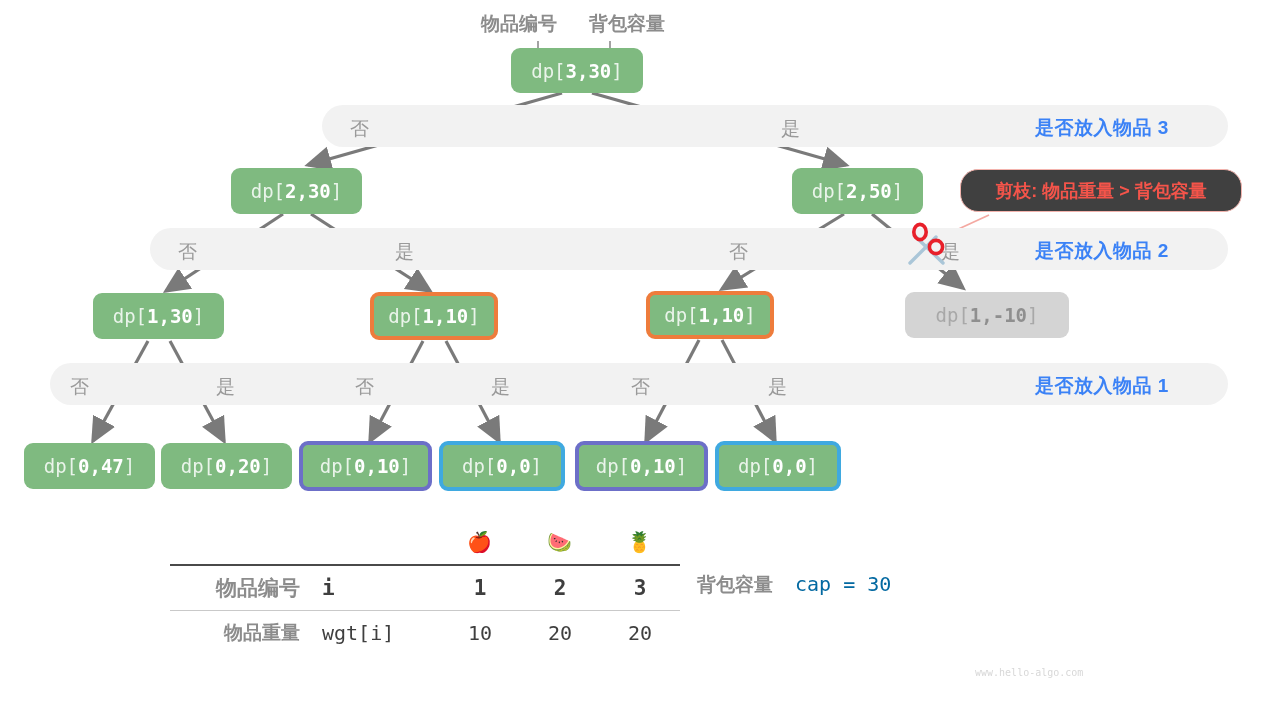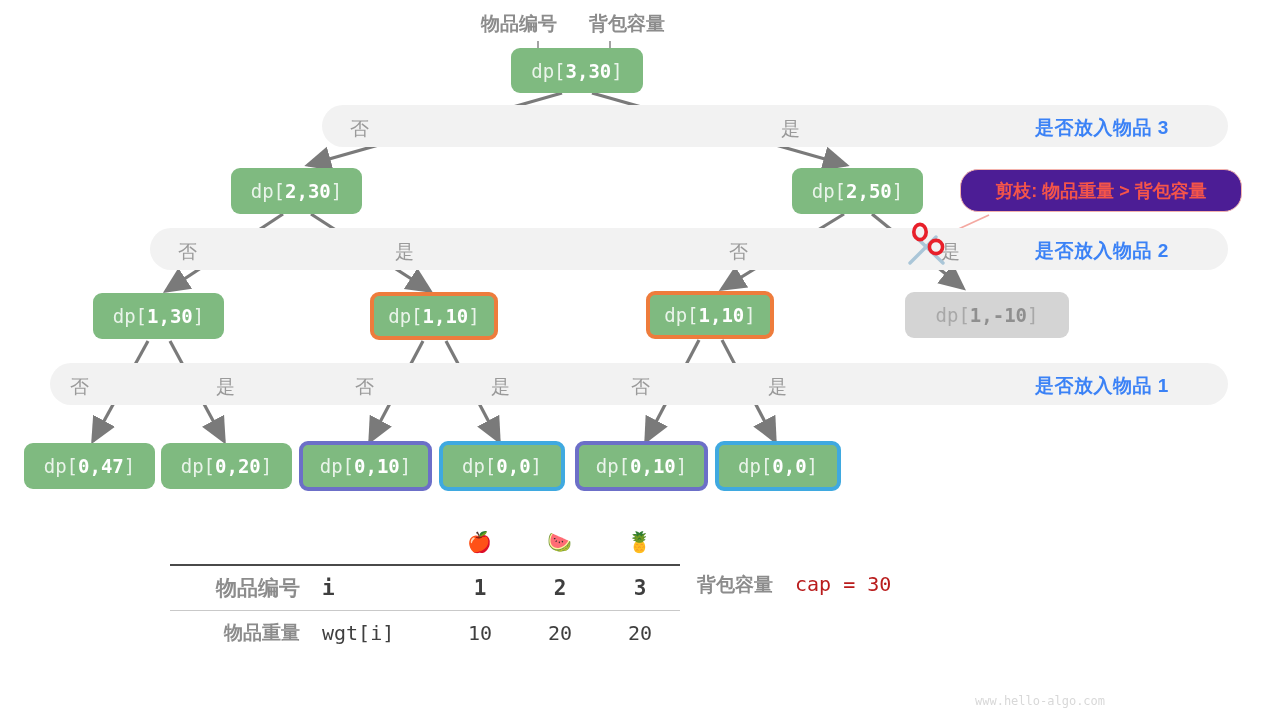--- a/index.html
+++ b/index.html
@@ -22,21 +22,21 @@
         box-sizing:border-box;letter-spacing:0px;white-space:nowrap;}
   .node b{font-weight:700;}
   .node .dim{color:#eaf4ea;font-weight:400;}
   .node.orange{border:4px solid #ee7c3c;}
   .node.purple{border:4px solid #6c6fc8;}
   .node.blue{border:4px solid #3fa9e0;}
   .node.pruned{background:#d4d4d4;color:#8f8f8f;}
   .node.pruned .dim{color:#a8a8a8;}
 
   
-  .callout{position:absolute;border:1.6px solid #f3b3ad;background:#4c1d95;
+  .callout{position:absolute;border:1.6px solid #f3b3ad;background:#404040;
            border-radius:18px;color:#f4544a;font-size:18px;font-weight:700;
            display:flex;align-items:center;justify-content:center;
            white-space:nowrap;box-sizing:border-box;}
 
   
   .toplab{position:absolute;font-size:19px;font-weight:700;color:#8c8c8c;white-space:nowrap;}
 
   
   #table-wrap{position:absolute;left:170px;top:520px;}
   table.spec{border-collapse:collapse;}
@@ -48,22 +48,22 @@
   table.spec td.vcol{width:80px;}
   table.spec tr.iconrow td{height:44px;padding:0;}
   table.spec tr.idxrow td{font-weight:700;font-size:21px;}
   .rule-top td{border-bottom:2px solid #4a4a4a;}
   .rule-mid td{border-bottom:1.5px solid #c9c9c9;}
   .rule-bot td{border-bottom:2px solid #4a4a4a;}
   .fruit{font-size:28px;line-height:1;}
   #cap-note{position:absolute;left:697px;top:572px;font-size:19px;
             font-weight:700;color:#8c8c8c;white-space:nowrap;}
   #cap-note .mono{font-family:"DejaVu Sans Mono","Liberation Mono",monospace;
-            font-weight:400;color:#b91c1c;font-size:20px;margin-left:22px;}
-  #watermark{position:absolute;left:975px;top:694px;font-size:12px;color:#d8d8d8;
+            font-weight:400;color:#0369a1;font-size:20px;margin-left:22px;}
+  #watermark{position:absolute;left:975px;top:667px;font-size:10px;color:#d8d8d8;
             font-family:"DejaVu Sans Mono","Liberation Mono",monospace;}
   svg.lines{position:absolute;left:0;top:0;width:1280px;height:720px;
             pointer-events:none;}
 </style>
 </head>
 <body>
 
 <div id="stage">
 
   <svg class="lines" viewBox="0 0 1280 720">

